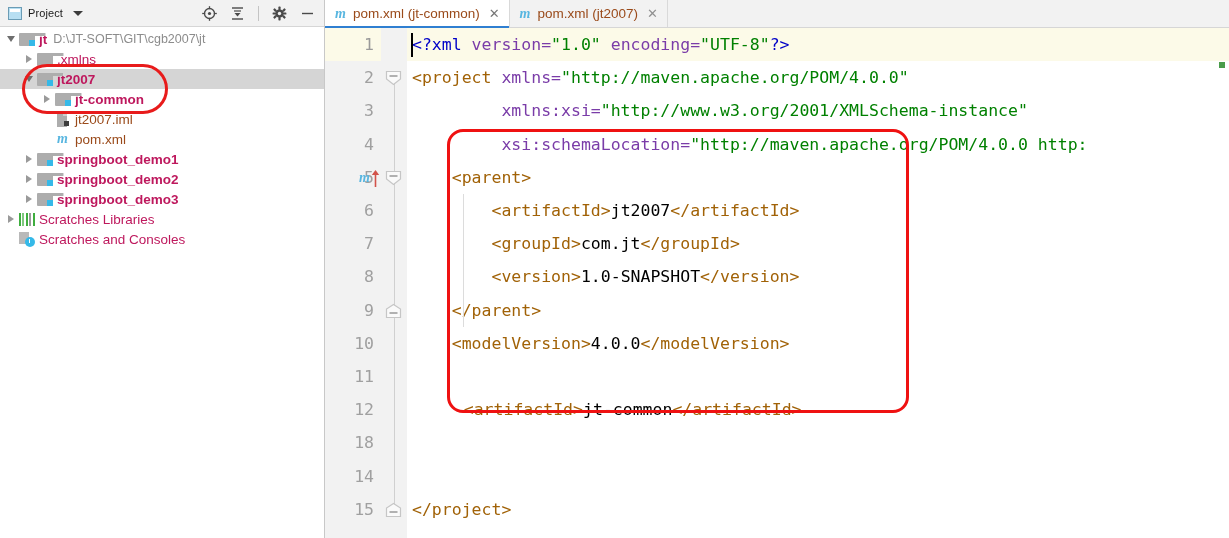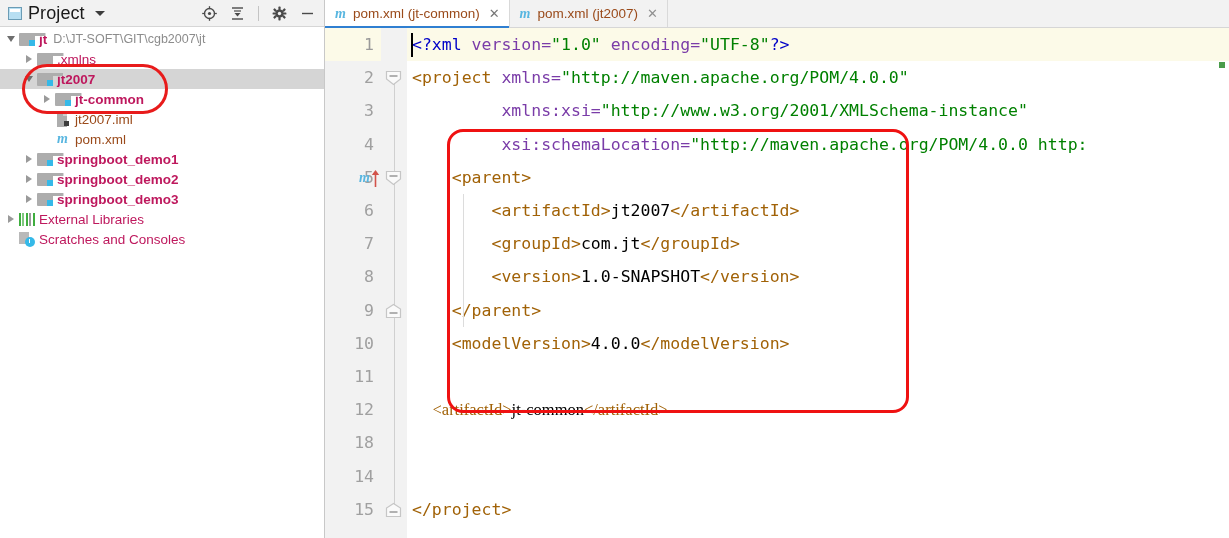--- a/index.html
+++ b/index.html
@@ -46,21 +46,21 @@
     width: 14px; height: 13px;
     background: #b8dff2;
     border: 1px solid #6b9cb5;
     box-sizing: border-box;
     position: relative;
   }
   .proj-sq::after {
     content:""; position:absolute; left:1px; right:1px; top:1px; height:3px;
     background:#ffffff;
   }
-  .sb-title { font-size: 18px; color: #1a1a1a; letter-spacing:.1px;}
+  .sb-title { font-size: 11px; color: #1a1a1a; letter-spacing:.1px;}
   .caret-dn {
     width: 0; height: 0;
     border-left: 5px solid transparent;
     border-right: 5px solid transparent;
     border-top: 5px solid #3c3c3c;
     margin-left: 4px;
   }
   .sb-tools {
     margin-left: auto;
     display: flex;
@@ -482,21 +482,21 @@
           </span>
           <span class="ic">
             <span class="libs">
               <i style="background: rgb(63, 174, 63);"></i>
               <i style="background: rgb(127, 201, 127);"></i>
               <i style="background: rgb(63, 174, 63);"></i>
               <i style="background: rgb(154, 154, 154);"></i>
               <i style="background: rgb(63, 174, 63);"></i>
             </span>
           </span>
-          <span class="lbl">External Libraries</span>
+          <span class="lbl">Scratches Libraries</span>
         </div>
         <div class="row" style="padding-left: 4px;">
           <span class="twisty"></span>
           <span class="ic">
             <span class="scr">
               <span class="sheet"></span>
               <span class="clk"></span>
             </span>
           </span>
           <span class="lbl">Scratches and Consoles</span>
@@ -563,21 +563,21 @@
             </svg></div>
           <div class="fold-box" style="top: 473.8px;"><svg width="17" height="16" viewBox="0 0 17 16">
               <path d="M1.5 14.5 H15.5 V6 L8.5 1.5 L1.5 6 Z" fill="#fafafa" stroke="#c6c6c6" stroke-width="1.2"></path>
               <line x1="4.5" y1="10" x2="12.5" y2="10" stroke="#8a8a8a" stroke-width="1.3"></line>
             </svg></div>
         </div>
       <div class="code-scroll" id="codescroll">
           <div class="cl" style="position: absolute; top: 464.8px; left: 0px; right: 0px;"><span class="txt"></span><span class="tag">&lt;/project&gt;</span></div>
           <div class="cl" style="position: absolute; top: 431.6px; left: 0px; right: 0px;"><span class="txt"></span></div>
           <div class="cl" style="position: absolute; top: 398.4px; left: 0px; right: 0px;"><span class="txt"></span></div>
-          <div class="cl" style="position: absolute; top: 365.2px; left: 4px; right: 0px; font-family: Liberation Serif, serif;"><span class="txt">    </span><span class="tag">&lt;artifactId&gt;</span><span class="txt">jt-common</span><span class="tag">&lt;/artifactId&gt;</span></div>
+          <div class="cl" style="position: absolute; top: 365.2px; left: 12px; right: 0px;"><span class="txt">    </span><span class="tag">&lt;artifactId&gt;</span><span class="txt">jt-common</span><span class="tag">&lt;/artifactId&gt;</span></div>
           <div class="cl" style="position: absolute; top: 332px; left: 0px; right: 0px;"><span class="txt"></span></div>
           <div class="cl" style="position: absolute; top: 298.8px; left: 0px; right: 0px;"><span class="txt">    </span><span class="tag">&lt;modelVersion&gt;</span><span class="txt">4.0.0</span><span class="tag">&lt;/modelVersion&gt;</span></div>
           <div class="cl" style="position: absolute; top: 265.6px; left: 0px; right: 0px;"><span class="txt">    </span><span class="tag">&lt;/parent&gt;</span></div>
           <div class="cl" style="position: absolute; top: 232.4px; left: 0px; right: 0px;"><span class="txt">        </span><span class="tag">&lt;version&gt;</span><span class="txt">1.0-SNAPSHOT</span><span class="tag">&lt;/version&gt;</span></div>
           <div class="cl" style="position: absolute; top: 199.2px; left: 0px; right: 0px;"><span class="txt">        </span><span class="tag">&lt;groupId&gt;</span><span class="txt">com.jt</span><span class="tag">&lt;/groupId&gt;</span></div>
           <div class="cl" style="position: absolute; top: 166px; left: 0px; right: 0px;"><span class="txt">        </span><span class="tag">&lt;artifactId&gt;</span><span class="txt">jt2007</span><span class="tag">&lt;/artifactId&gt;</span></div>
           <div class="cl" style="position: absolute; top: 132.8px; left: 0px; right: 0px;"><span class="txt">    </span><span class="tag">&lt;parent&gt;</span></div>
           <div class="cl" style="position: absolute; top: 99.6px; left: 0px; right: 0px;"><span class="txt">         </span><span class="attr">xsi:schemaLocation=</span><span class="val">"http://maven.apache.org/POM/4.0.0 http:</span></div>
           <div class="cl" style="position: absolute; top: 66.4px; left: 0px; right: 0px;"><span class="txt">         </span><span class="attr">xmlns:xsi=</span><span class="val">"http://www.w3.org/2001/XMLSchema-instance"</span></div>
           <div class="cl" style="position: absolute; top: 33.2px; left: 0px; right: 0px;"><span class="tag">&lt;project </span><span class="attr">xmlns=</span><span class="val">"http://maven.apache.org/POM/4.0.0"</span></div>

